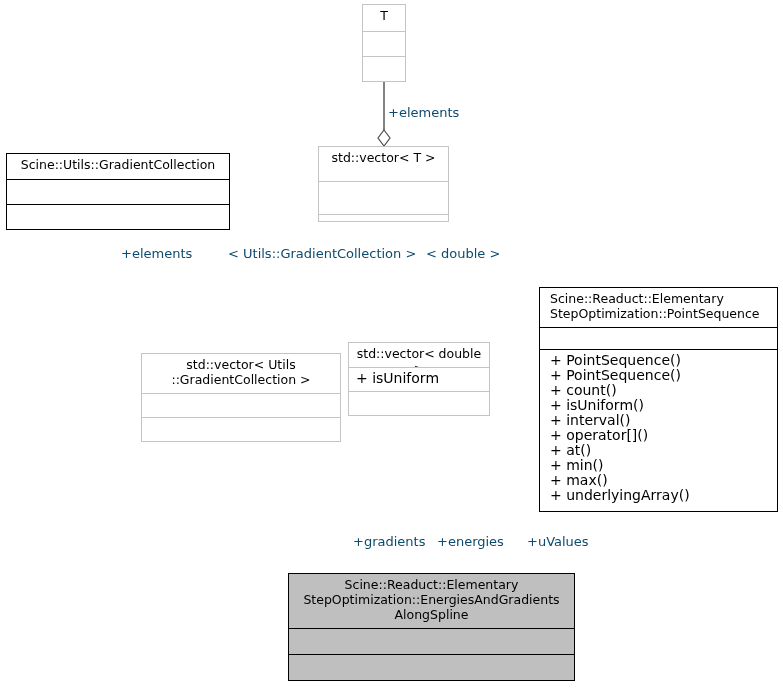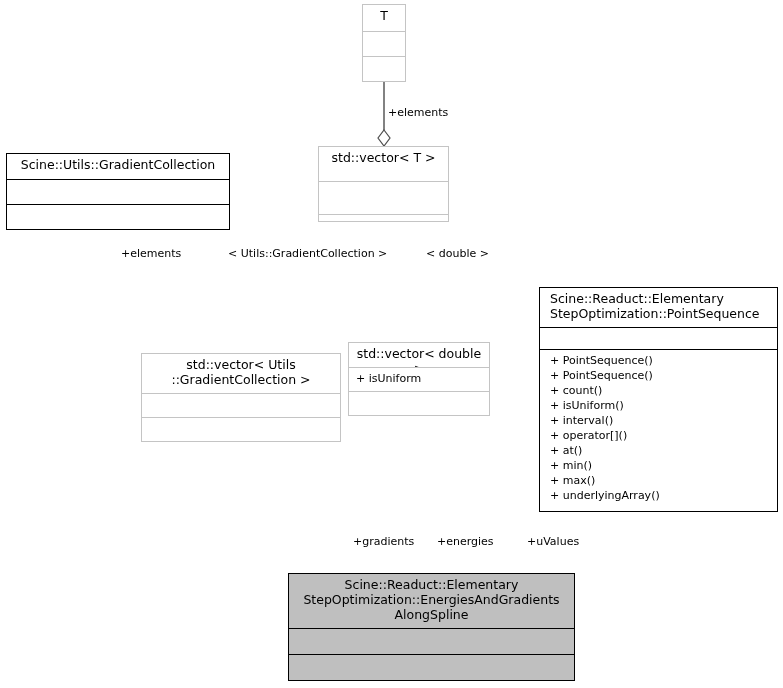--- a/index.html
+++ b/index.html
@@ -53,32 +53,32 @@
   }
   .title {
     text-align: center;
     font-size: 12.5px;
     color: #000000;
     line-height: 15px;
     padding: 3px 4px 4px 4px;
     white-space: pre-line;
   }
   .members {
-    font-size: 11px;
+    font-size: 14px;
     color: #000000;
     line-height: 15px;
     padding: 3px 6px 3px 7px;
   }
   .members .row {
     white-space: pre;
   }
   .edge-label {
     position: absolute;
-    font-size: 11px;
-    color: #000000;
+    font-size: 13px;
+    color: #0c4a6e;
     white-space: pre;
     line-height: 14px;
   }
 </style>
 </head>
 <body>
 
 <div id="canvas">
 
   <svg id="edges" viewBox="0 0 783 688" width="783" height="688" xmlns="http://www.w3.org/2000/svg">

